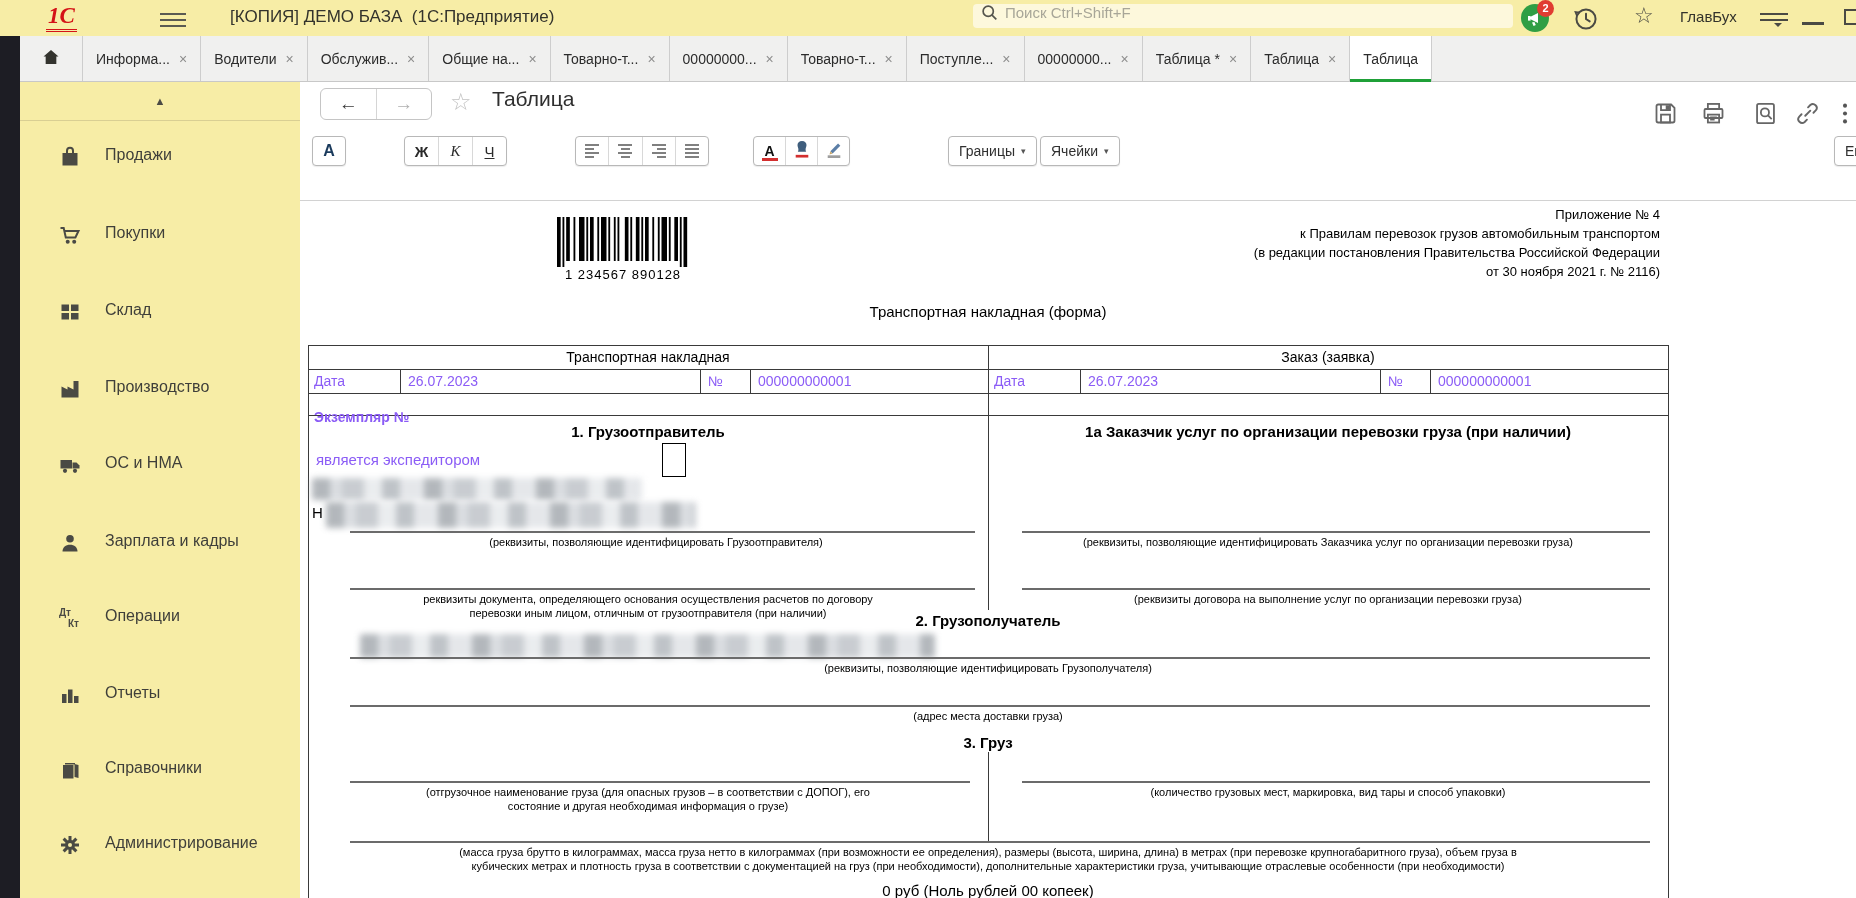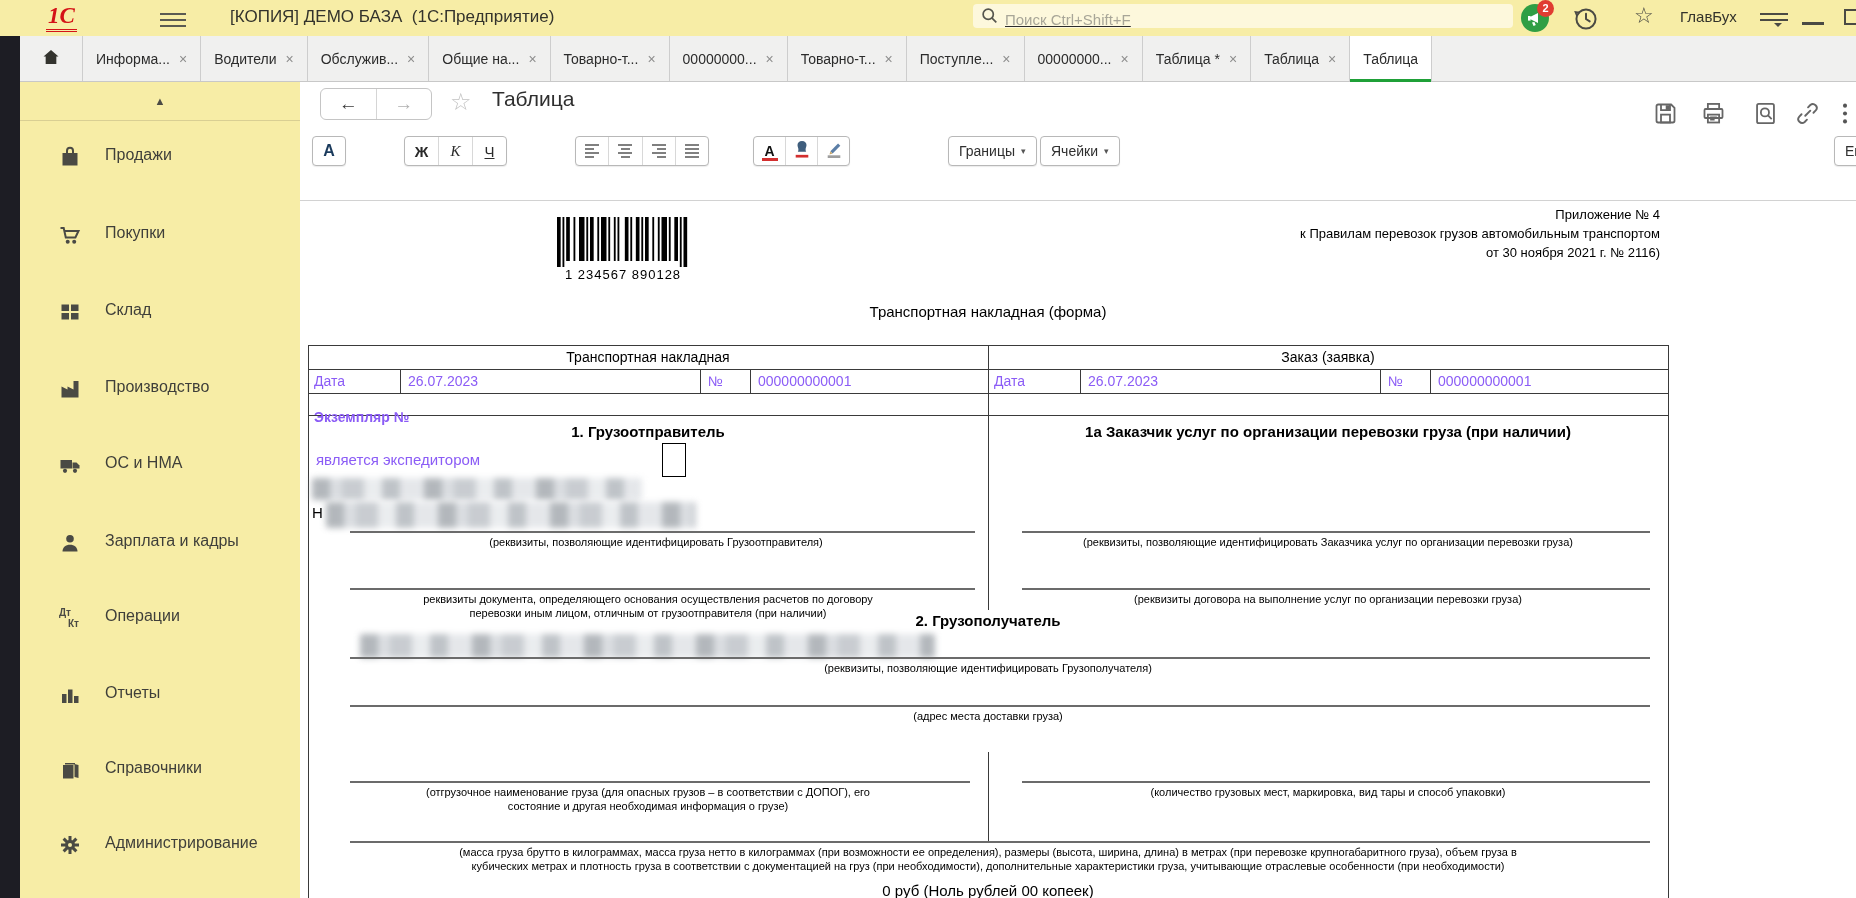--- a/index.html
+++ b/index.html
@@ -8,21 +8,21 @@
        font-family:"Liberation Sans","DejaVu Sans",sans-serif;color:#2b2b2b;}
 
   
   .titlebar{position:absolute;left:0;top:0;width:1856px;height:36px;background:#f7eda6;}
   .logo{position:absolute;left:46px;top:3px;font:italic bold 23px "Liberation Serif",serif;color:#d41317;
         border-bottom:3px double #d41317;line-height:26px;padding:0 2px;}
   .hamburger{position:absolute;left:160px;top:9px;width:26px;cursor:pointer;}
   .hamburger i{display:block;height:2px;background:#5a5a52;margin:4px 0;}
   .app-title{position:absolute;left:230px;top:7px;font-size:17px;color:#33332c;white-space:pre;}
   .search{position:absolute;left:973px;top:4px;width:540px;height:24px;background:#fdf8dc;border-radius:4px;
-          display:flex;align-items:flex-end;padding:0 8px;gap:7px;text-decoration:underline;}
+          display:flex;align-items:flex-start;padding:0 8px;gap:7px;}
   .search .ph{color:#a8a698;font-size:15px;}
   .notif{position:absolute;left:1520px;top:3px;width:30px;height:30px;}
   .notif .badge{position:absolute;right:-4px;top:-3px;min-width:17px;height:17px;border-radius:9px;background:#e03c31;
           color:#fff;font-size:11px;font-weight:bold;text-align:center;line-height:17px;padding:0 2px;}
   .tb-ic{position:absolute;top:5px;}
   .fav-star{font-size:22px;color:#4a4a44;line-height:26px;}
   .user{position:absolute;left:1680px;top:8px;font-size:15px;color:#33332c;}
   .svc{position:absolute;left:1760px;top:9px;width:28px;}
   .svc i{display:block;height:2px;background:#4a4a44;margin:4px 0;}
   .svc b{display:block;width:0;height:0;margin:-2px auto 0 14px;border:4px solid transparent;border-top-color:#4a4a44;}
@@ -442,20 +442,21 @@
       <rect x="111.83" y="0" width="1.83" height="44" fill="#000"></rect>
       <rect x="117.33" y="0" width="3.67" height="44" fill="#000"></rect>
       <rect x="122.83" y="0" width="1.83" height="50" fill="#000"></rect>
       <rect x="126.50" y="0" width="3.67" height="50" fill="#000"></rect>
     </svg>
   <div class="bc-num">1 234567 890128</div>
 
   <div class="appendix">
     <div>Приложение № 4</div>
     <div>к Правилам перевозок грузов автомобильным транспортом</div>
+    <div>(в редакции постановления Правительства Российской Федерации</div>
     <div>от 30 ноября 2021 г. № 2116)</div>
   </div>
 
   <div class="form-title">Транспортная накладная (форма)</div>
 
   <div class="vline" style="left:308px;top:345px;height:553px;"></div>
   <div class="vline" style="left:1668px;top:345px;height:553px;"></div>
   <div class="hline" style="left:308px;top:345px;width:1360px;"></div>
   <div class="hline" style="left:308px;top:369px;width:1360px;"></div>
   <div class="hline" style="left:308px;top:393px;width:1360px;"></div>
@@ -498,20 +499,21 @@
   <div class="uline" style="left:1022px;top:588px;width:628px;"></div>
   <div class="cap" style="left:988px;top:593px;width:680px;">(реквизиты договора на выполнение услуг по организации перевозки груза)</div>
 
   <div class="sect" style="left:308px;top:612px;width:1360px;">2. Грузополучатель</div>
   <div class="redact" style="left:360px;top:634px;width:575px;height:24px;"></div>
   <div class="uline" style="left:350px;top:657px;width:1300px;"></div>
   <div class="cap" style="left:308px;top:662px;width:1360px;">(реквизиты, позволяющие идентифицировать Грузополучателя)</div>
   <div class="uline" style="left:350px;top:705px;width:1300px;"></div>
   <div class="cap" style="left:308px;top:710px;width:1360px;">(адрес места доставки груза)</div>
 
+  <div class="sect" style="left:308px;top:734px;width:1360px;">3. Груз</div>
   <div class="uline" style="left:350px;top:781px;width:620px;"></div>
   <div class="cap" style="left:308px;top:786px;width:680px;">(отгрузочное наименование груза (для опасных грузов – в соответствии с ДОПОГ), его</div>
   <div class="cap" style="left:308px;top:800px;width:680px;">состояние и другая необходимая информация о грузе)</div>
   <div class="uline" style="left:1022px;top:781px;width:628px;"></div>
   <div class="cap" style="left:988px;top:786px;width:680px;">(количество грузовых мест, маркировка, вид тары и способ упаковки)</div>
   <div class="uline" style="left:350px;top:841px;width:1300px;"></div>
   <div class="cap" style="left:308px;top:846px;width:1360px;">(масса груза брутто в килограммах, масса груза нетто в килограммах (при возможности ее определения), размеры (высота, ширина, длина) в метрах (при перевозке крупногабаритного груза), объем груза в</div>
   <div class="cap" style="left:308px;top:860px;width:1360px;">кубических метрах и плотность груза в соответствии с документацией на груз (при необходимости), дополнительные характеристики груза, учитывающие отраслевые особенности (при необходимости)</div>
   <div class="cellc" style="left:308px;top:880px;width:1360px;font-size:15px;">0 руб (Ноль рублей 00 копеек)</div>
 </div>

